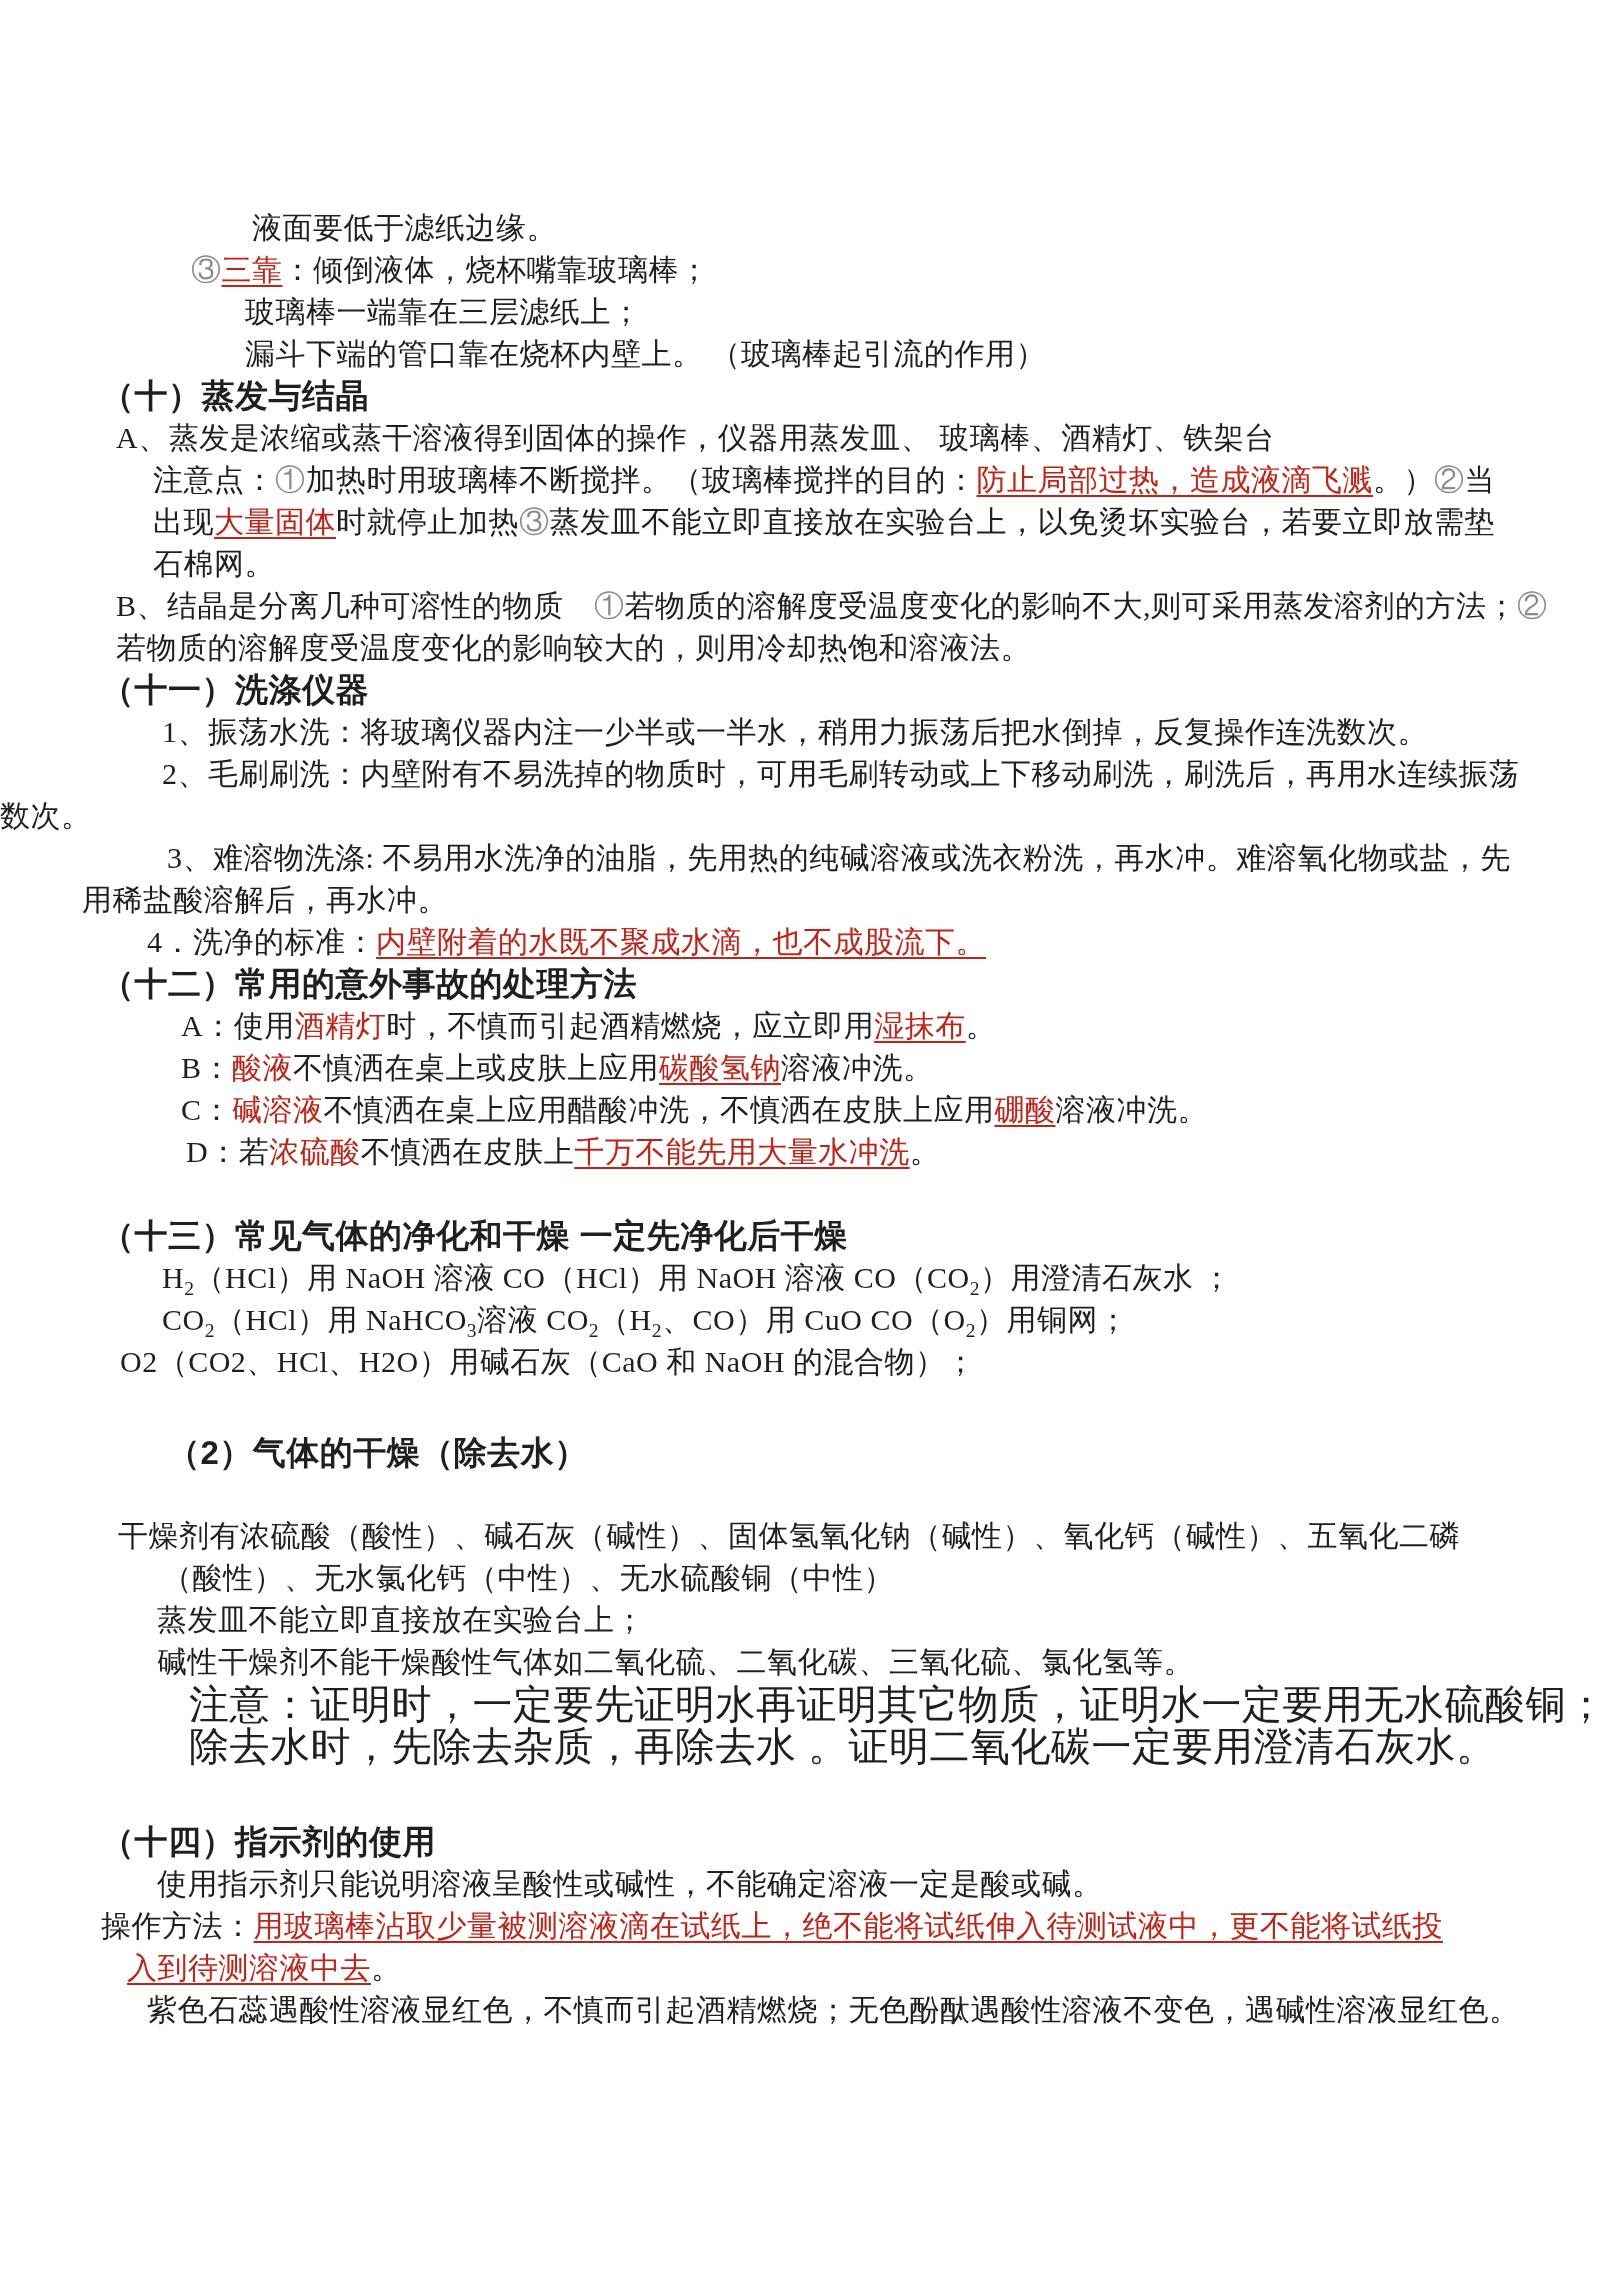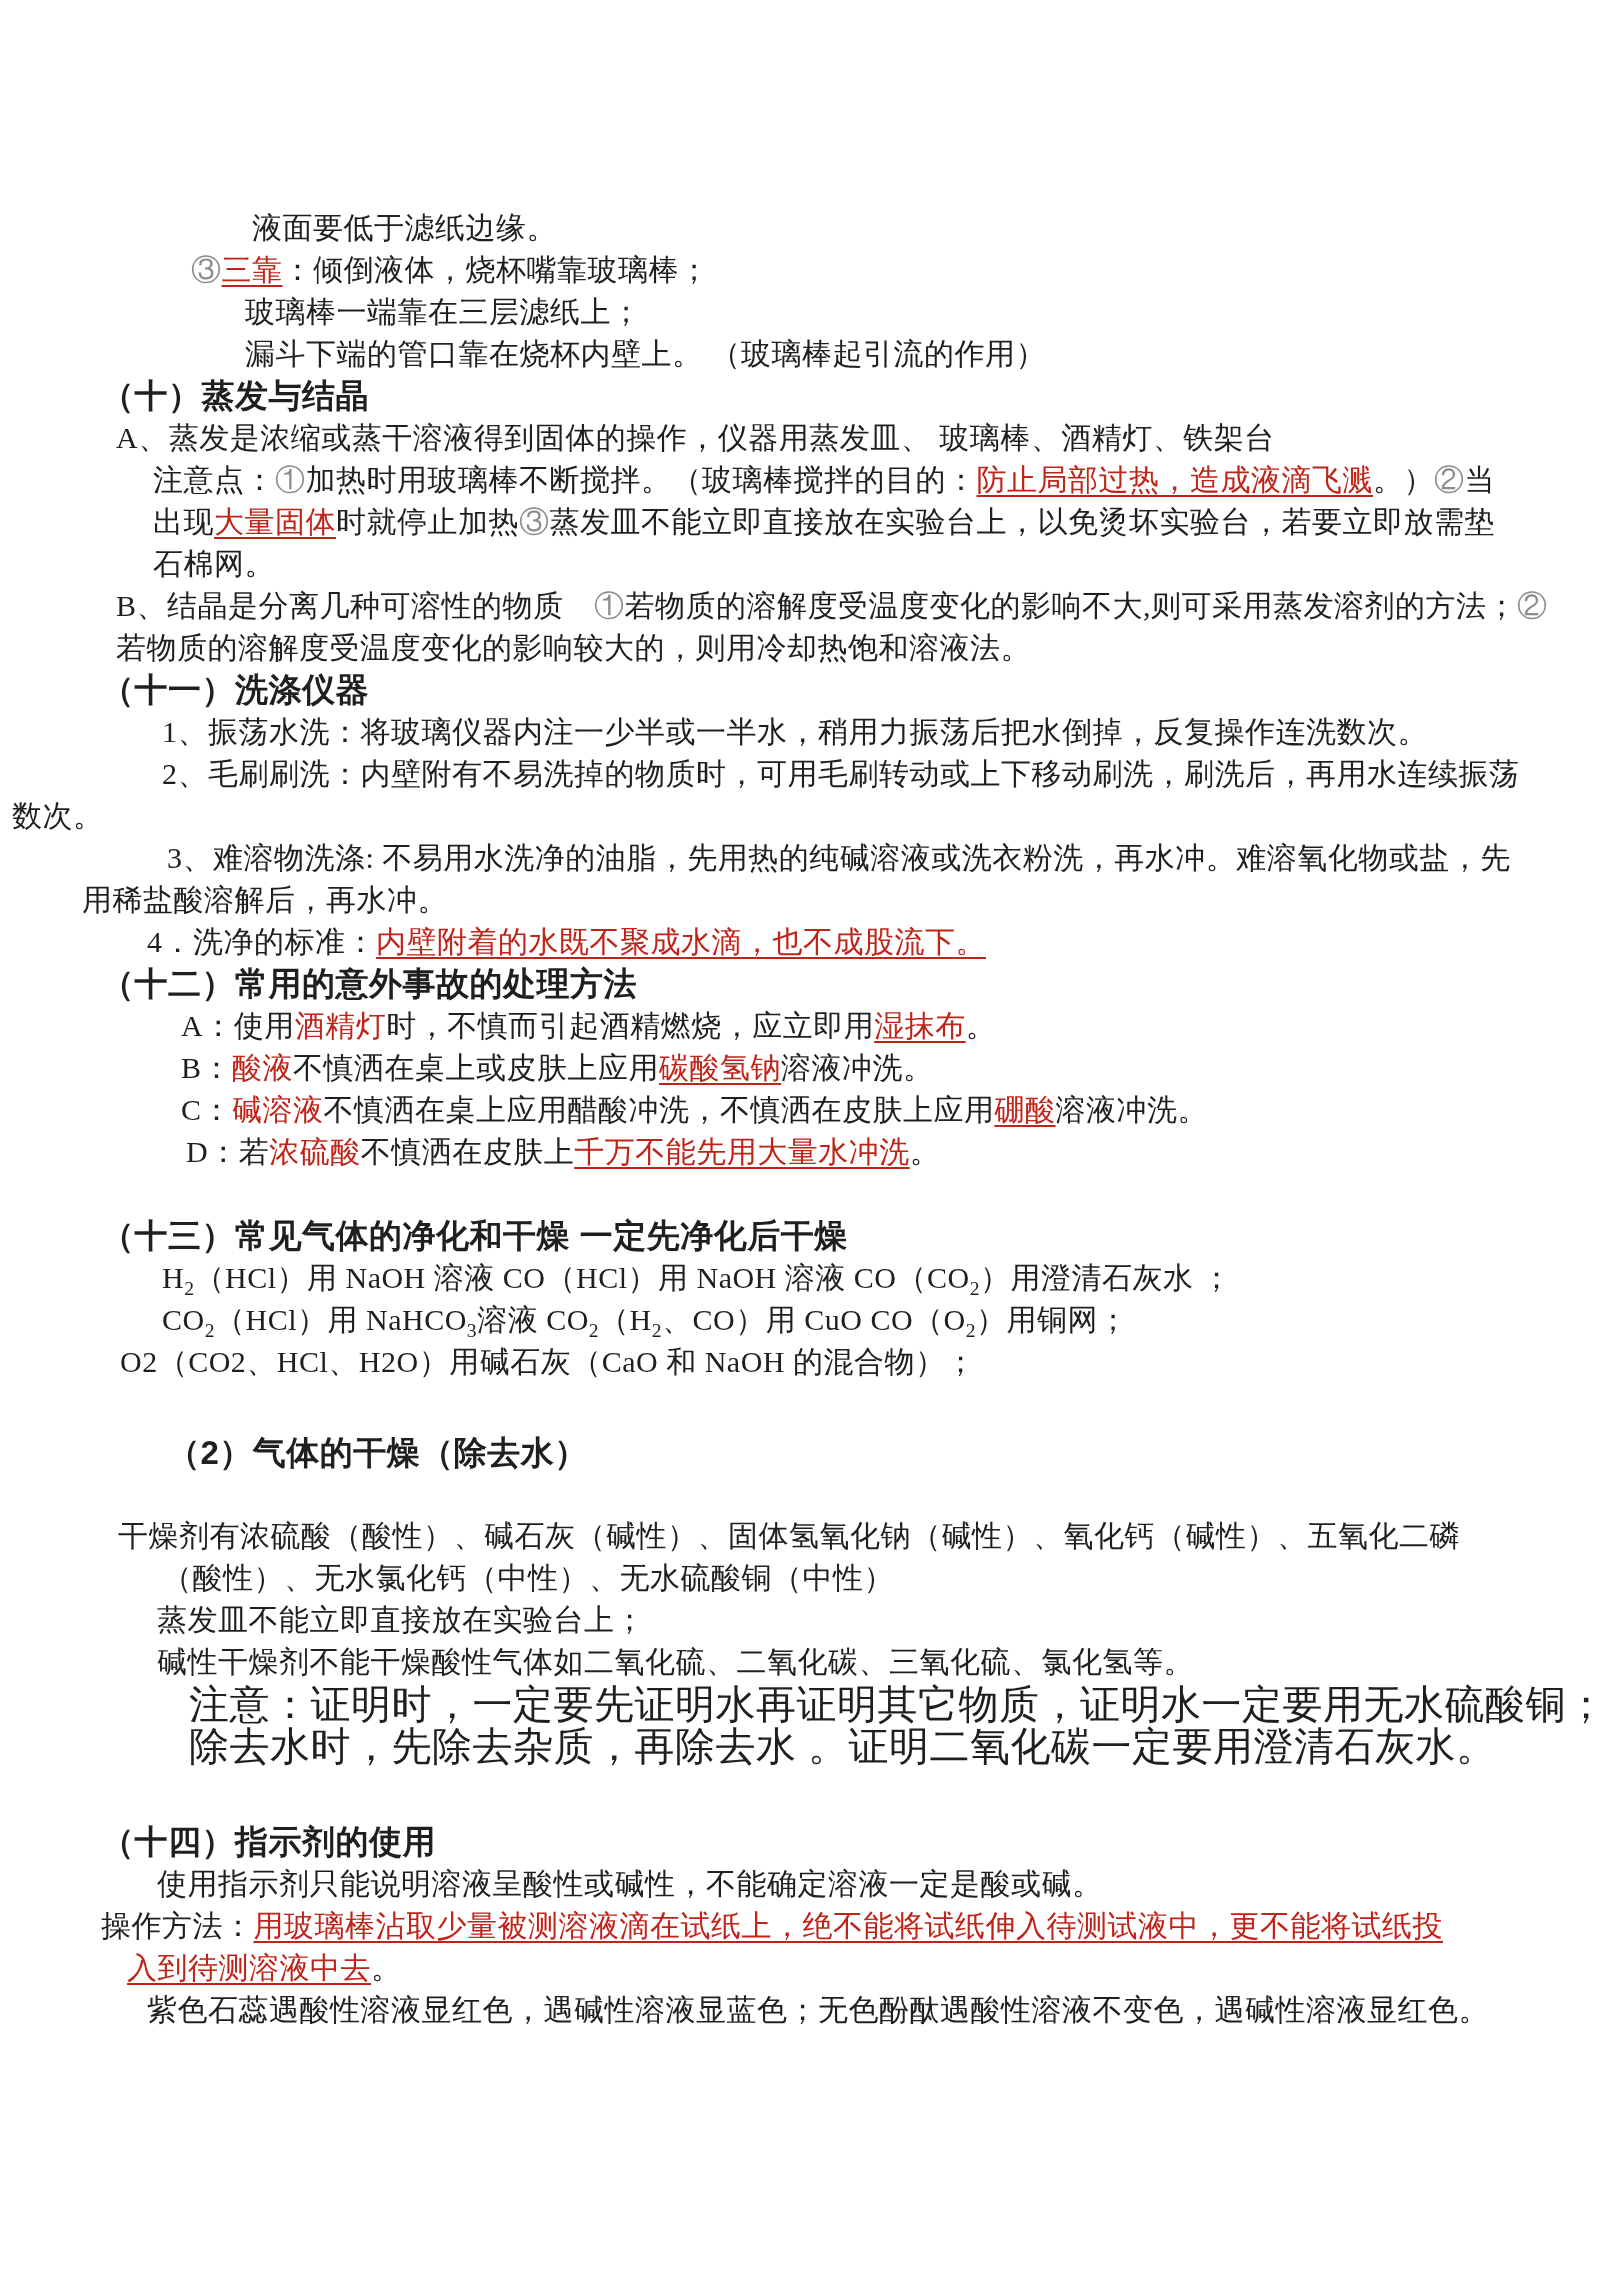--- a/index.html
+++ b/index.html
@@ -66,21 +66,21 @@
       <div class="line heading" style="padding-left: 101px;"><span>（十）蒸发与结晶</span></div>
       <div class="line" style="padding-left: 116px;"><span>A、蒸发是浓缩或蒸干溶液得到固体的操作，仪器用蒸发皿、 玻璃棒、酒精灯、铁架台</span></div>
       <div class="line" style="padding-left: 153px;"><span>注意点：</span><span class="run-grey">①</span><span>加热时用玻璃棒不断搅拌。（玻璃棒搅拌的目的：</span><span class="run-red run-underline">防止局部过热，造成液滴飞溅</span><span>。）</span><span class="run-grey">②</span><span>当</span></div>
       <div class="line" style="padding-left: 153px;"><span>出现</span><span class="run-red run-underline">大量固体</span><span>时就停止加热</span><span class="run-grey">③</span><span>蒸发皿不能立即直接放在实验台上，以免烫坏实验台，若要立即放需垫</span></div>
       <div class="line" style="padding-left: 153px;"><span>石棉网。</span></div>
       <div class="line" style="padding-left: 116px;"><span>B、结晶是分离几种可溶性的物质　</span><span class="run-grey">①</span><span>若物质的溶解度受温度变化的影响不大,则可采用蒸发溶剂的方法；</span><span class="run-grey">②</span></div>
       <div class="line" style="padding-left: 116px;"><span>若物质的溶解度受温度变化的影响较大的，则用冷却热饱和溶液法。</span></div>
       <div class="line heading" style="padding-left: 101px;"><span>（十一）洗涤仪器</span></div>
       <div class="line" style="padding-left: 162px;"><span>1、振荡水洗：将玻璃仪器内注一少半或一半水，稍用力振荡后把水倒掉，反复操作连洗数次。</span></div>
       <div class="line" style="padding-left: 162px;"><span>2、毛刷刷洗：内壁附有不易洗掉的物质时，可用毛刷转动或上下移动刷洗，刷洗后，再用水连续振荡</span></div>
-      <div class="line" style=" margin-left: 12px;"><span>数次。</span></div>
+      <div class="line" style=""><span>数次。</span></div>
       <div class="line" style="padding-left: 167px;"><span>3、难溶物洗涤: 不易用水洗净的油脂，先用热的纯碱溶液或洗衣粉洗，再水冲。难溶氧化物或盐，先</span></div>
       <div class="line" style="padding-left: 82px;"><span>用稀盐酸溶解后，再水冲。</span></div>
       <div class="line" style="padding-left: 147px;"><span>4．洗净的标准：</span><span class="run-red run-underline">内壁附着的水既不聚成水滴，也不成股流下。</span></div>
       <div class="line heading" style="padding-left: 101px;"><span>（十二）常用的意外事故的处理方法</span></div>
       <div class="line" style="padding-left: 181px;"><span>A：使用</span><span class="run-red">酒精灯</span><span>时，不慎而引起酒精燃烧，应立即用</span><span class="run-red run-underline">湿抹布</span><span>。</span></div>
       <div class="line" style="padding-left: 181px;"><span>B：</span><span class="run-red">酸液</span><span>不慎洒在桌上或皮肤上应用</span><span class="run-red run-underline">碳酸氢钠</span><span>溶液冲洗。</span></div>
       <div class="line" style="padding-left: 181px;"><span>C：</span><span class="run-red">碱溶液</span><span>不慎洒在桌上应用醋酸冲洗，不慎洒在皮肤上应用</span><span class="run-red run-underline">硼酸</span><span>溶液冲洗。</span></div>
       <div class="line" style="padding-left: 186px;"><span>D：若</span><span class="run-red">浓硫酸</span><span>不慎洒在皮肤上</span><span class="run-red run-underline">千万不能先用大量水冲洗</span><span>。</span></div>
       <div class="line blank" style="height: 42px;"></div>
       <div class="line heading" style="padding-left: 101px;"><span>（十三）常见气体的净化和干燥 一定先净化后干燥</span></div>
@@ -94,16 +94,16 @@
       <div class="line" style="padding-left: 162px;"><span>（酸性）、无水氯化钙（中性）、无水硫酸铜（中性）</span></div>
       <div class="line" style="padding-left: 157px;"><span>蒸发皿不能立即直接放在实验台上；</span></div>
       <div class="line" style="padding-left: 157px;"><span>碱性干燥剂不能干燥酸性气体如二氧化硫、二氧化碳、三氧化硫、氯化氢等。</span></div>
       <div class="line bold" style="padding-left: 157px;"><span>注意：证明时，一定要先证明水再证明其它物质，证明水一定要用无水硫酸铜；</span></div>
       <div class="line bold" style="padding-left: 157px;"><span>除去水时，先除去杂质，再除去水 。证明二氧化碳一定要用澄清石灰水。</span></div>
       <div class="line blank" style="height: 54px;"></div>
       <div class="line heading" style="padding-left: 101px;"><span>（十四）指示剂的使用</span></div>
       <div class="line" style="padding-left: 157px;"><span>使用指示剂只能说明溶液呈酸性或碱性，不能确定溶液一定是酸或碱。</span></div>
       <div class="line" style="padding-left: 101px;"><span>操作方法：</span><span class="run-red run-underline">用玻璃棒沾取少量被测溶液滴在试纸上，绝不能将试纸伸入待测试液中，更不能将试纸投</span></div>
       <div class="line" style="padding-left: 127px;"><span class="run-red run-underline">入到待测溶液中去</span><span>。</span></div>
-      <div class="line" style="padding-left: 147px;"><span>紫色石蕊遇酸性溶液显红色，遇碱性溶液显蓝色；无色酚酞遇酸性溶液不变色，遇碱性溶液显红色。</span></div>
+      <div class="line" style="padding-left: 147px;"><span>紫色石蕊遇酸性溶液显红色，不慎而引起酒精燃烧；无色酚酞遇酸性溶液不变色，遇碱性溶液显红色。</span></div>
     </div>
 </div>
 
 
 </body></html>

